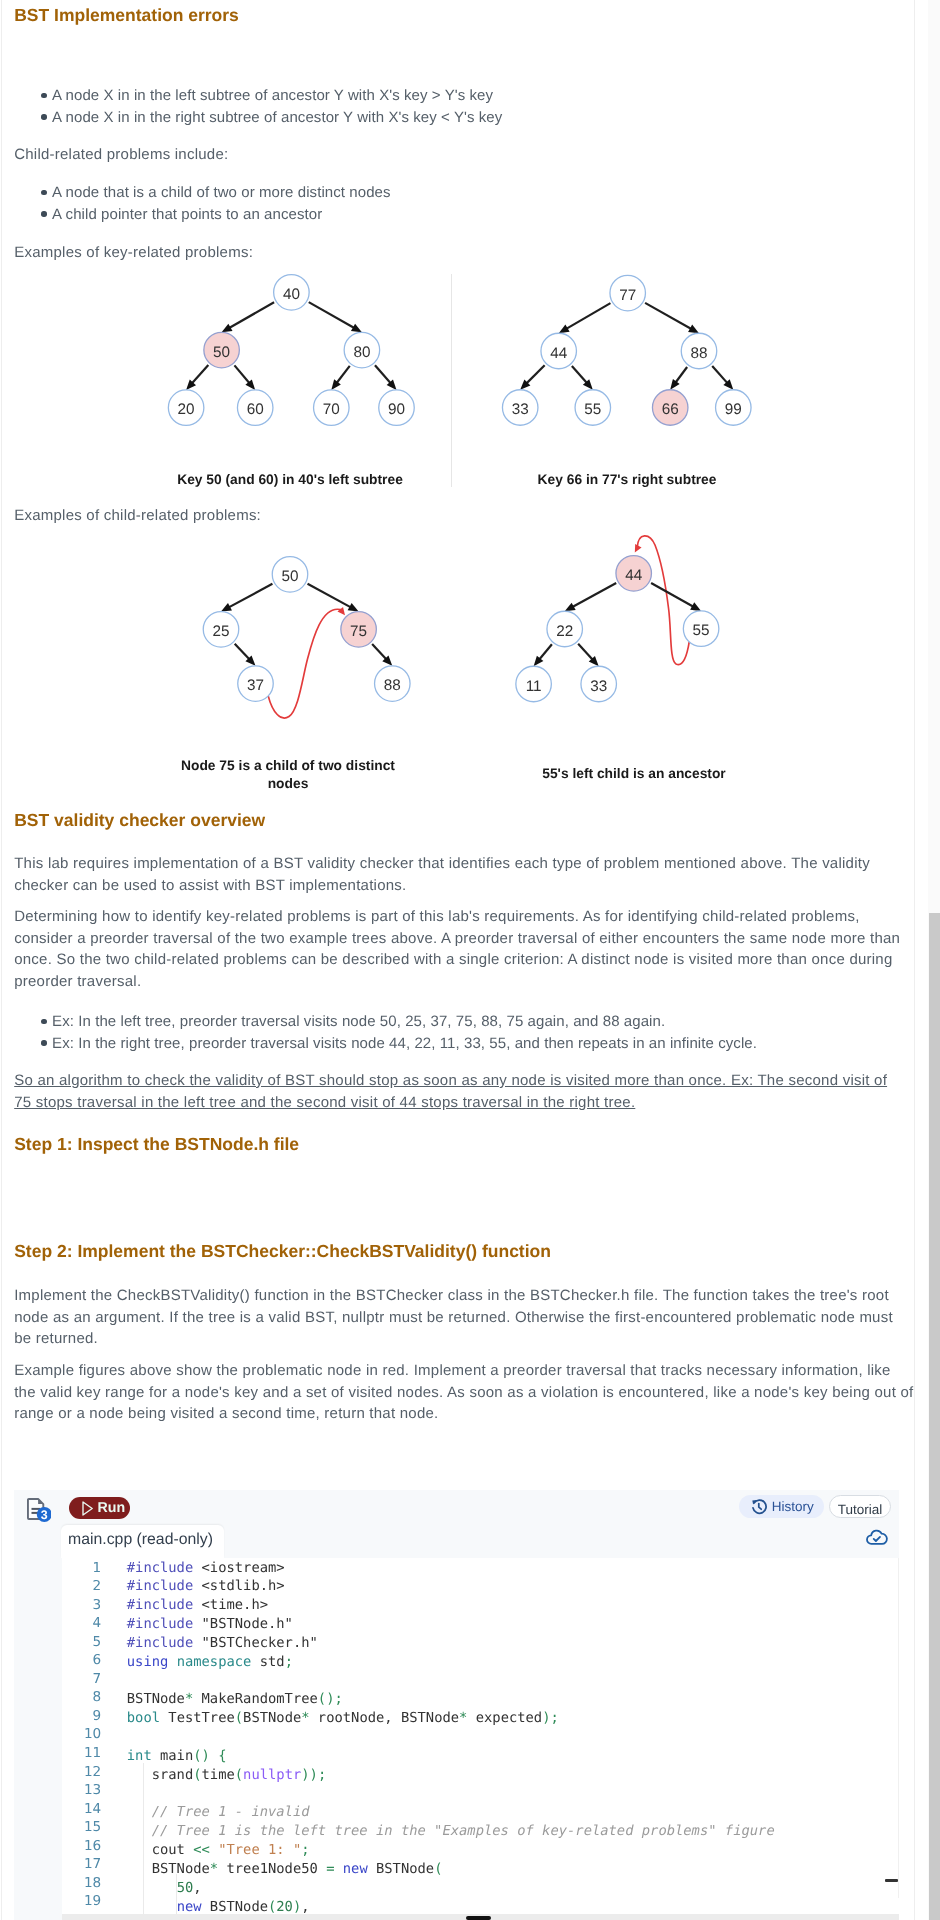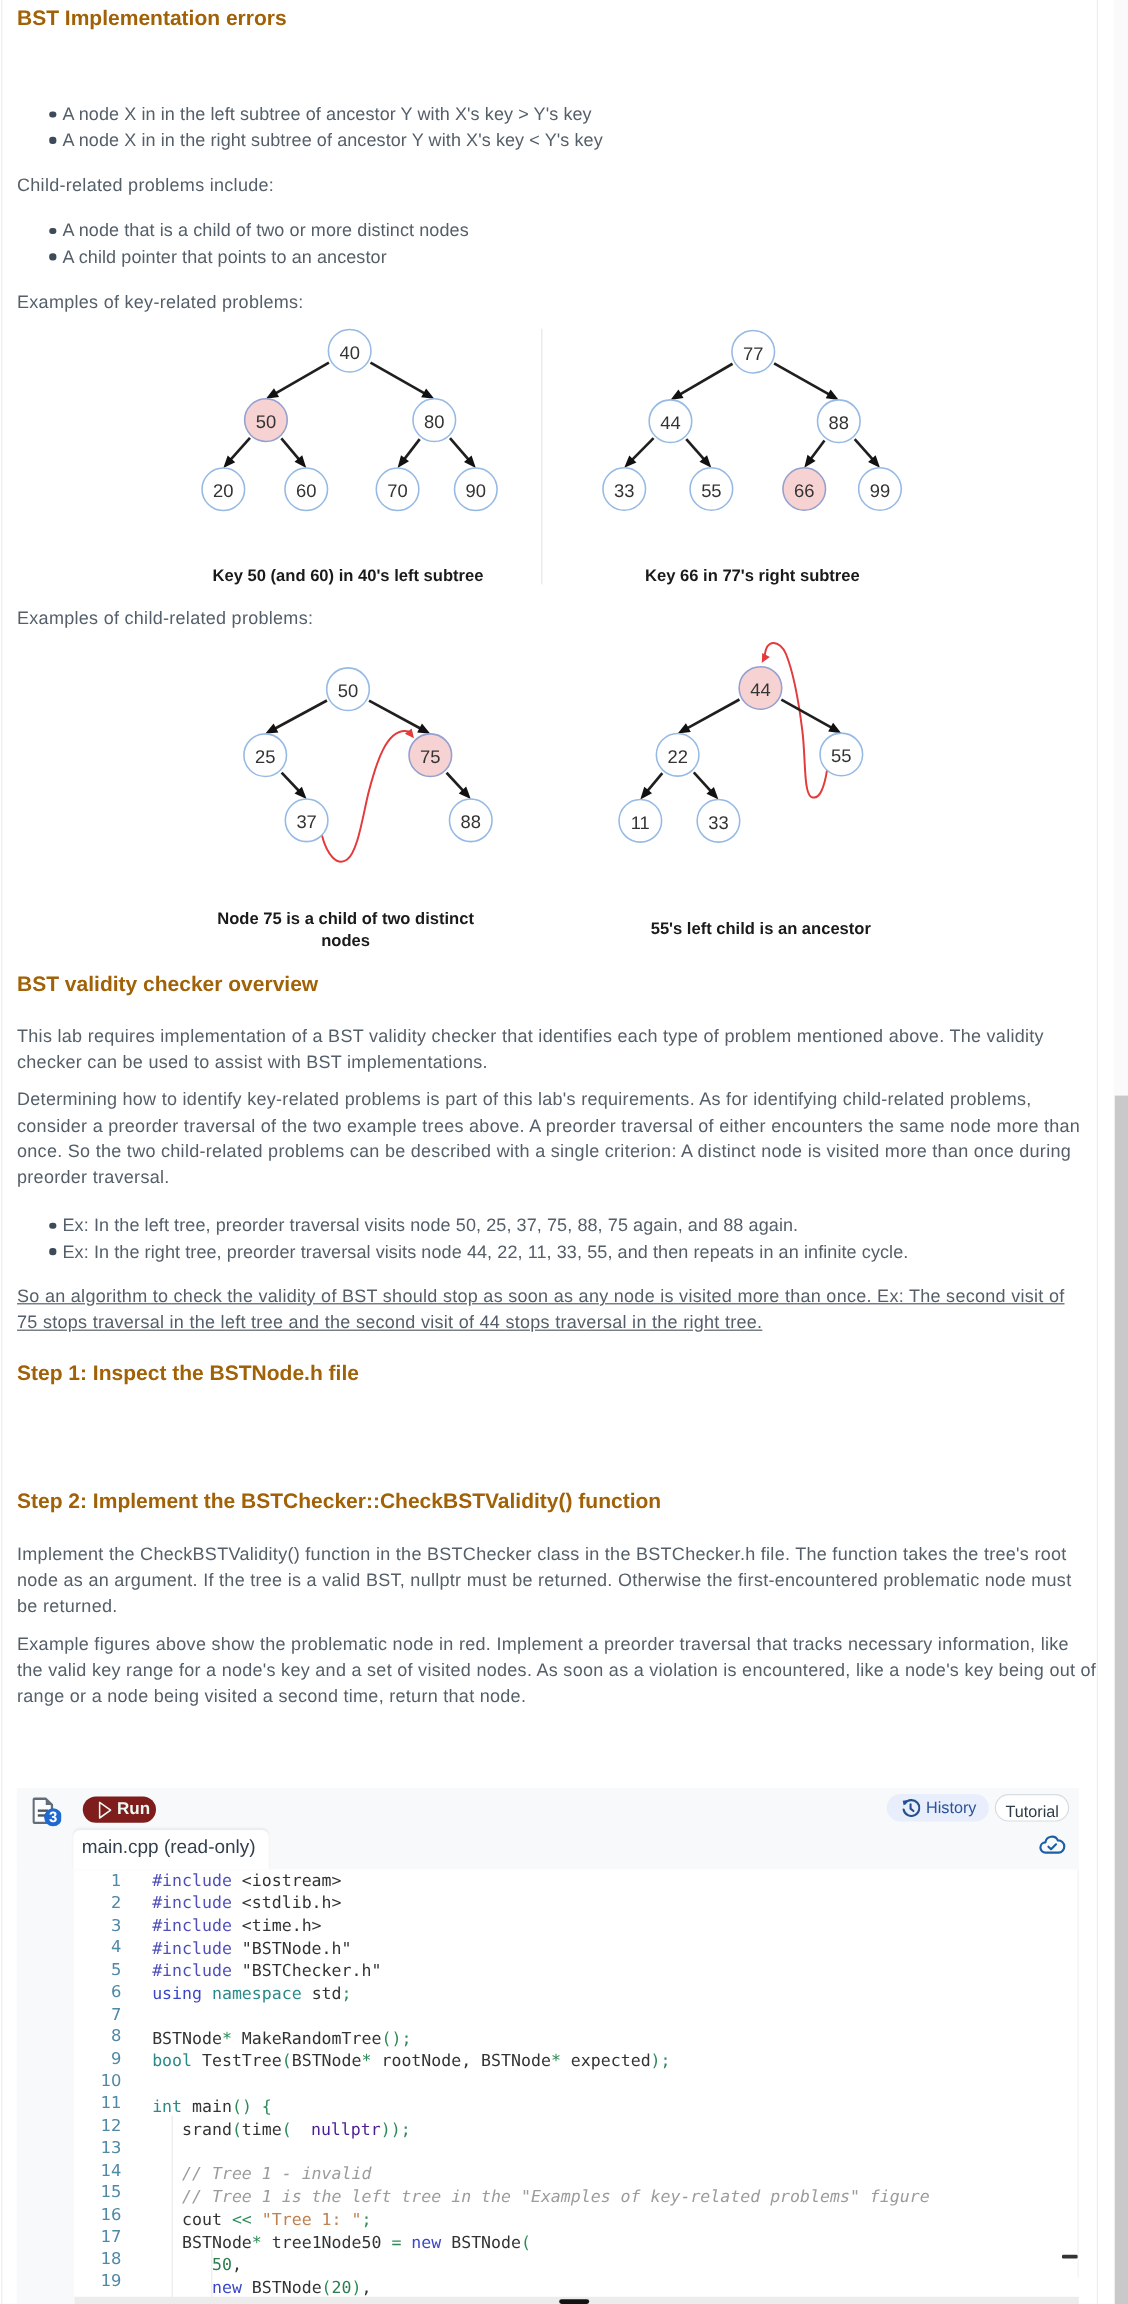--- a/index.html
+++ b/index.html
@@ -41,21 +41,21 @@
   .codearea{position:absolute;background:#fff;overflow:hidden;}
   .gutter{position:absolute;text-align:right;color:#4f89a8;font-family:"DejaVu Sans",sans-serif;font-size:13.6px;line-height:18.55px;}
   .code{position:absolute;font-family:"DejaVu Sans Mono",monospace;font-size:13.8px;line-height:18.85px;white-space:pre;color:#333;}
   .k{color:#2a8a8a;}
   .pp{color:#4f4fb9;}
   .str{color:#c08050;}
   .cm{color:#9b9b9b;font-style:italic;}
   .num{color:#2e7d4f;}
   .grn{color:#2e8b57;}
   .kw2{color:#3a46c8;}
-  .lit{color:#4c1d95;margin-left:16px;}
+  .lit{color:#8b5cf6;}
 
 </style>
 </head>
 <body>
 
 <div id="page">
 <div id="col">
 
   <h2 class="sec abs" style="left:12.2px;top:5px;">BST Implementation errors</h2>
 

